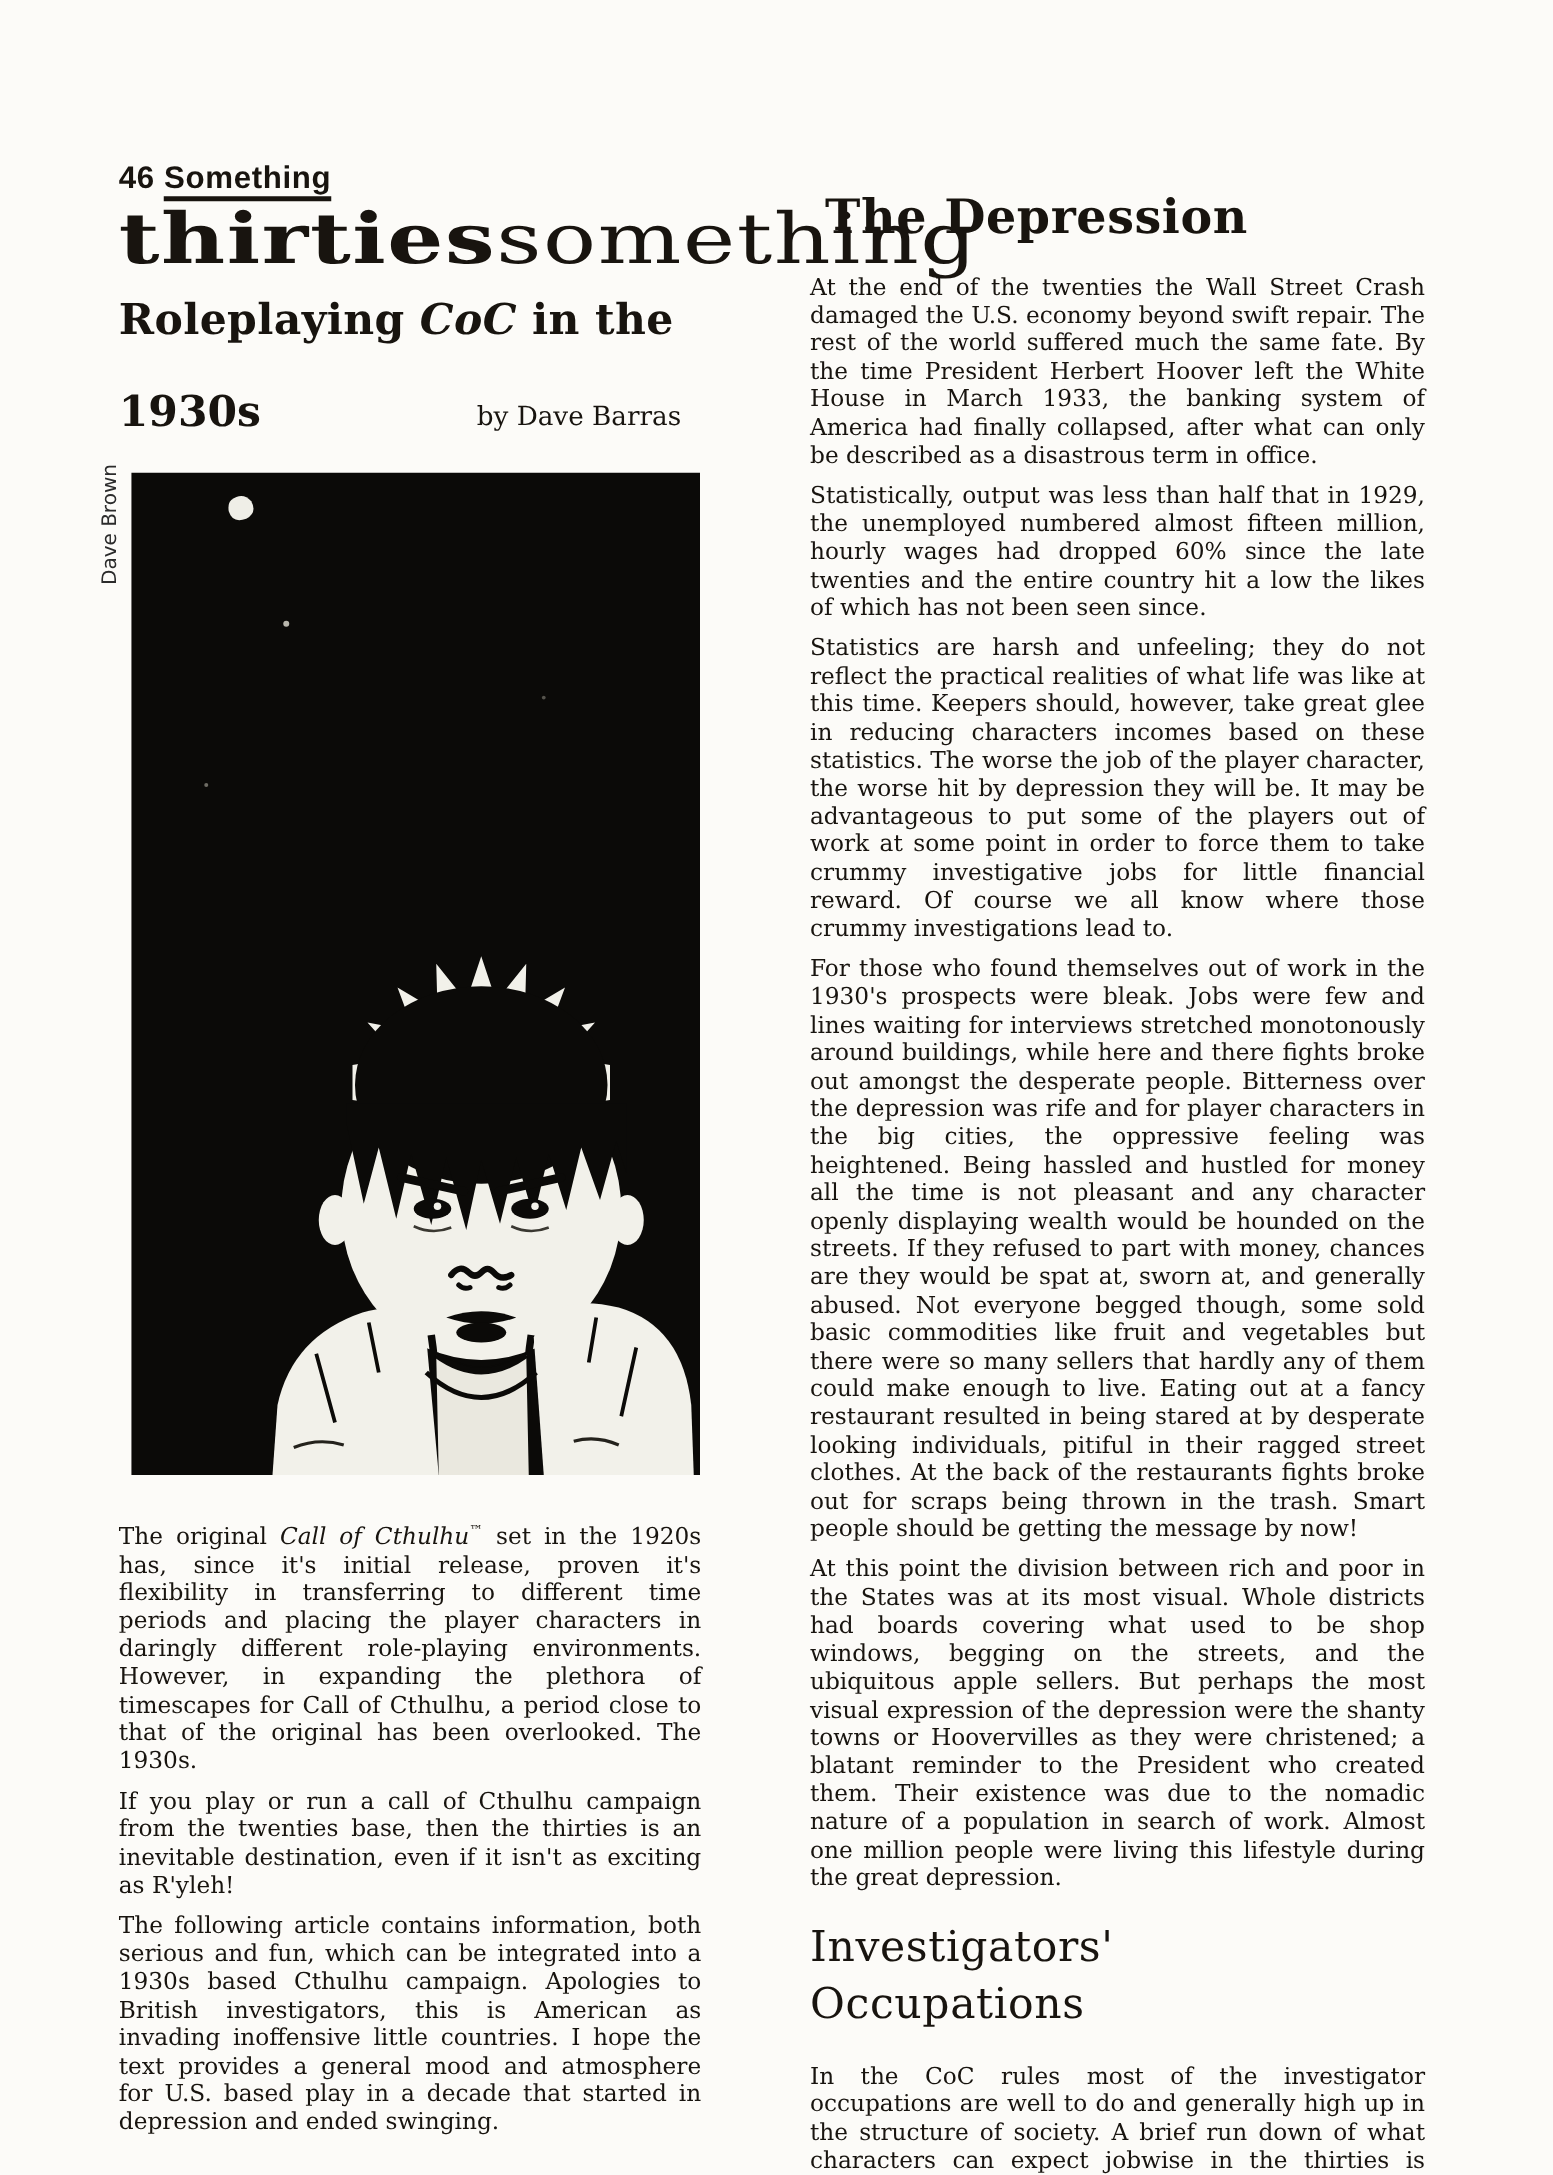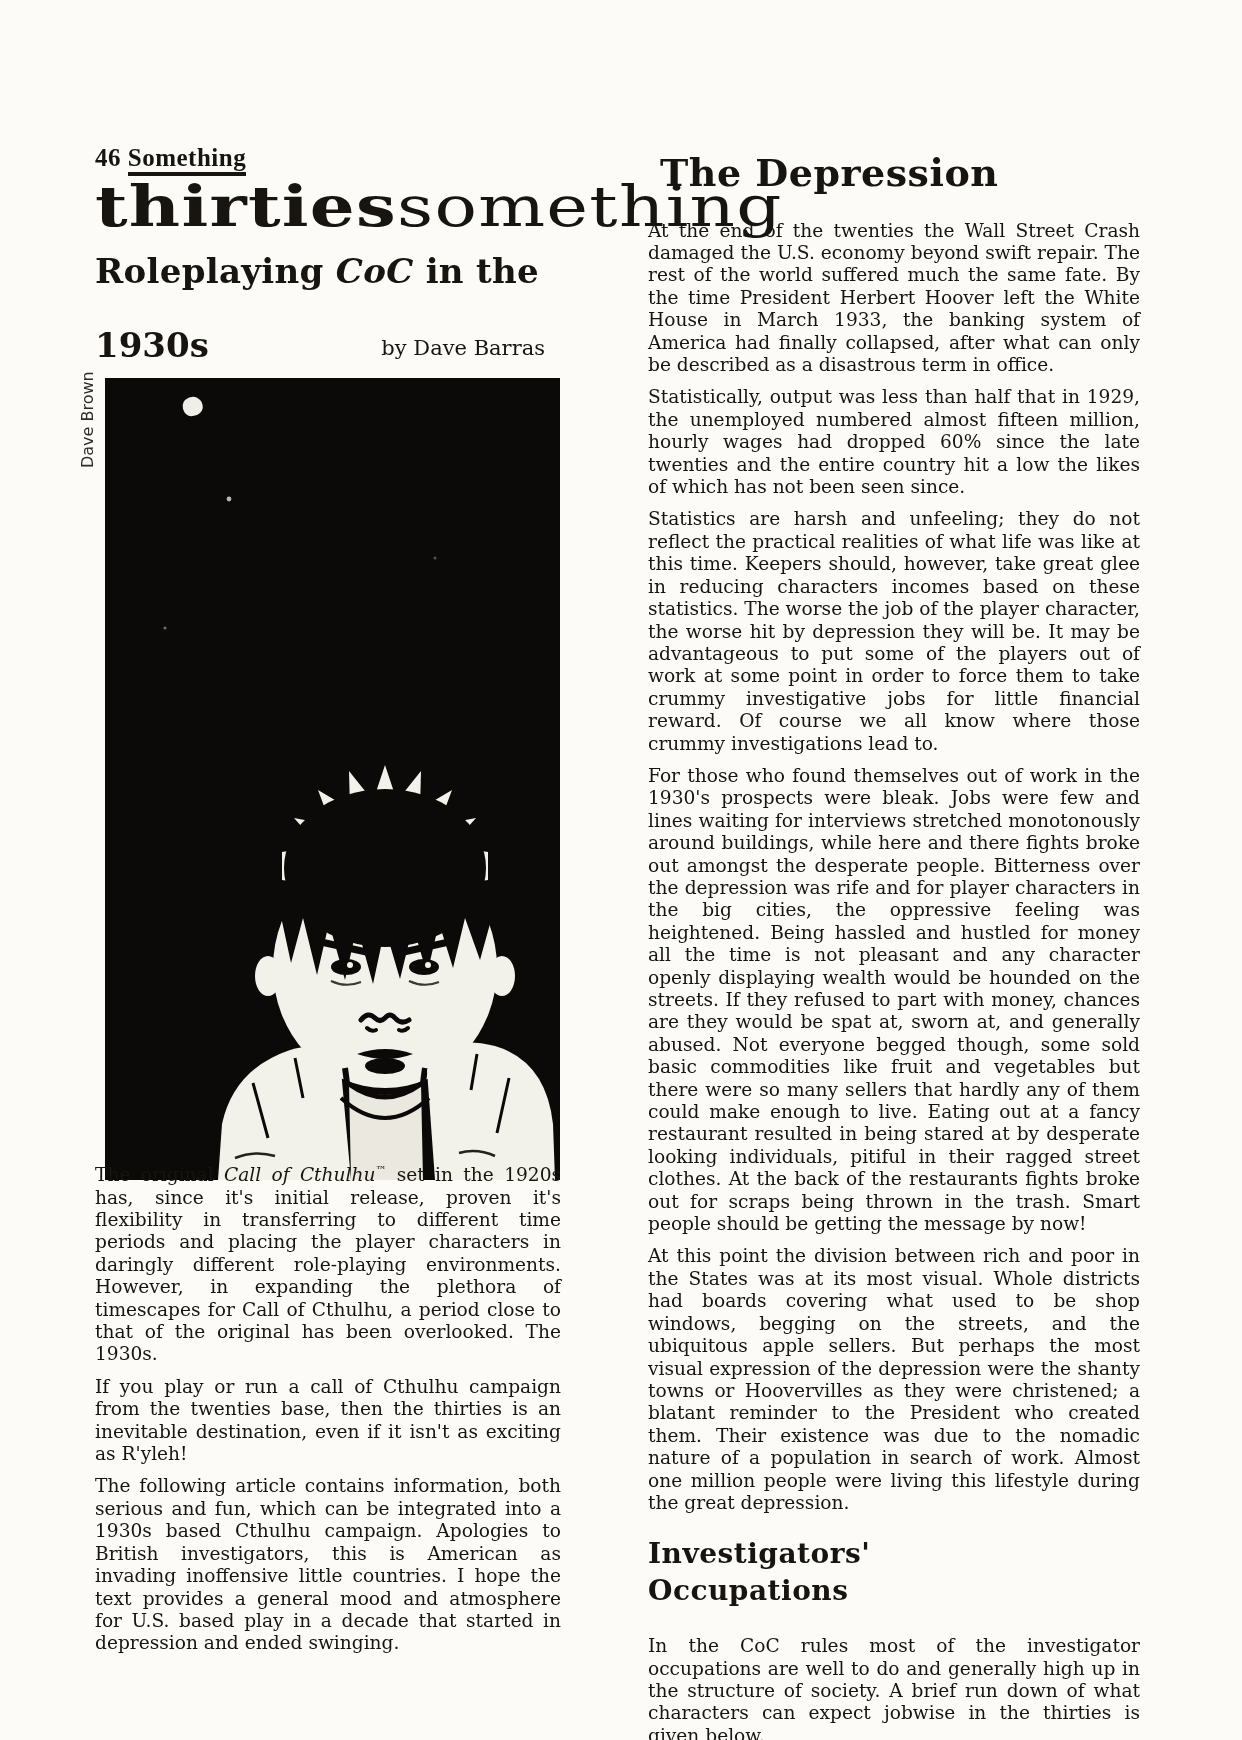--- a/index.html
+++ b/index.html
@@ -6,41 +6,41 @@
   body{
     width:1242px;height:1740px;
     background:#fcfbf8;
     position:relative;
     font-family:"DejaVu Serif", serif;
     color:#18140f;
     overflow:hidden;
   }
   
   .header{position:absolute;left:95px;top:128px;width:470px;}
-  .pageref{font-family:Liberation Serif, serif;font-weight:bold;font-size:25px;letter-spacing:0.5px;margin-top:16px;}
+  .pageref{font-family:Liberation Sans, sans-serif;font-weight:bold;font-size:25px;letter-spacing:0.5px;}
   .pageref .underl{border-bottom:4px solid #18140f;padding-bottom:1px;}
   .bigtitle{margin-top:6px;font-size:56px;line-height:1.02;white-space:nowrap;
             transform:scaleX(1.26);transform-origin:left top;letter-spacing:1px;}
   .bigtitle .tbold{font-weight:bold;}
   .sub1{margin-top:16px;font-size:34px;font-weight:bold;white-space:nowrap;letter-spacing:0.3px;}
   .sub1 .coc{font-style:italic;}
   .sub2row{display:flex;justify-content:space-between;align-items:flex-end;margin-top:2px;padding-right:20px;}
   .sub2{font-size:34px;font-weight:bold;margin-top:32px;}
   .byline{font-size:21px;padding-bottom:5px;}
   
   .art{position:absolute;left:105px;top:378px;width:455px;height:802px;}
   .credit{position:absolute;left:78px;top:468px;transform:rotate(-90deg);transform-origin:0 0;
           font-family:"DejaVu Sans", sans-serif;font-size:16px;white-space:nowrap;color:#2b2b2b;}
   
   .col{position:absolute;text-align:justify;font-size:18.6px;line-height:22.4px;}
-  .leftcol{left:95px;top:1160px;width:466px;}
+  .leftcol{left:95px;top:1214px;width:466px;}
   .rightcol{left:648px;top:150px;width:492px;}
   .col p{margin:0 0 10px 0;}
   .col h1{font-size:38px;line-height:1.2;margin:0 0 24px 12px;font-weight:bold;text-align:left;letter-spacing:0.5px;}
-  .col h2{font-size:28px;line-height:1.3;margin:22px 0 26px 0;font-weight:bold;text-align:left;letter-spacing:0.5px;}
+  .col h2{font-size:34px;line-height:1.3;margin:22px 0 26px 0;font-weight:normal;text-align:left;letter-spacing:0.5px;}
   .ital{font-style:italic;}
   sup.tm{font-size:11px;vertical-align:super;}
 </style>
 </head>
 <body>
 
 <div class="header">
   <div class="pageref">
     <span>46</span>
     <span class="underl">Something</span>

